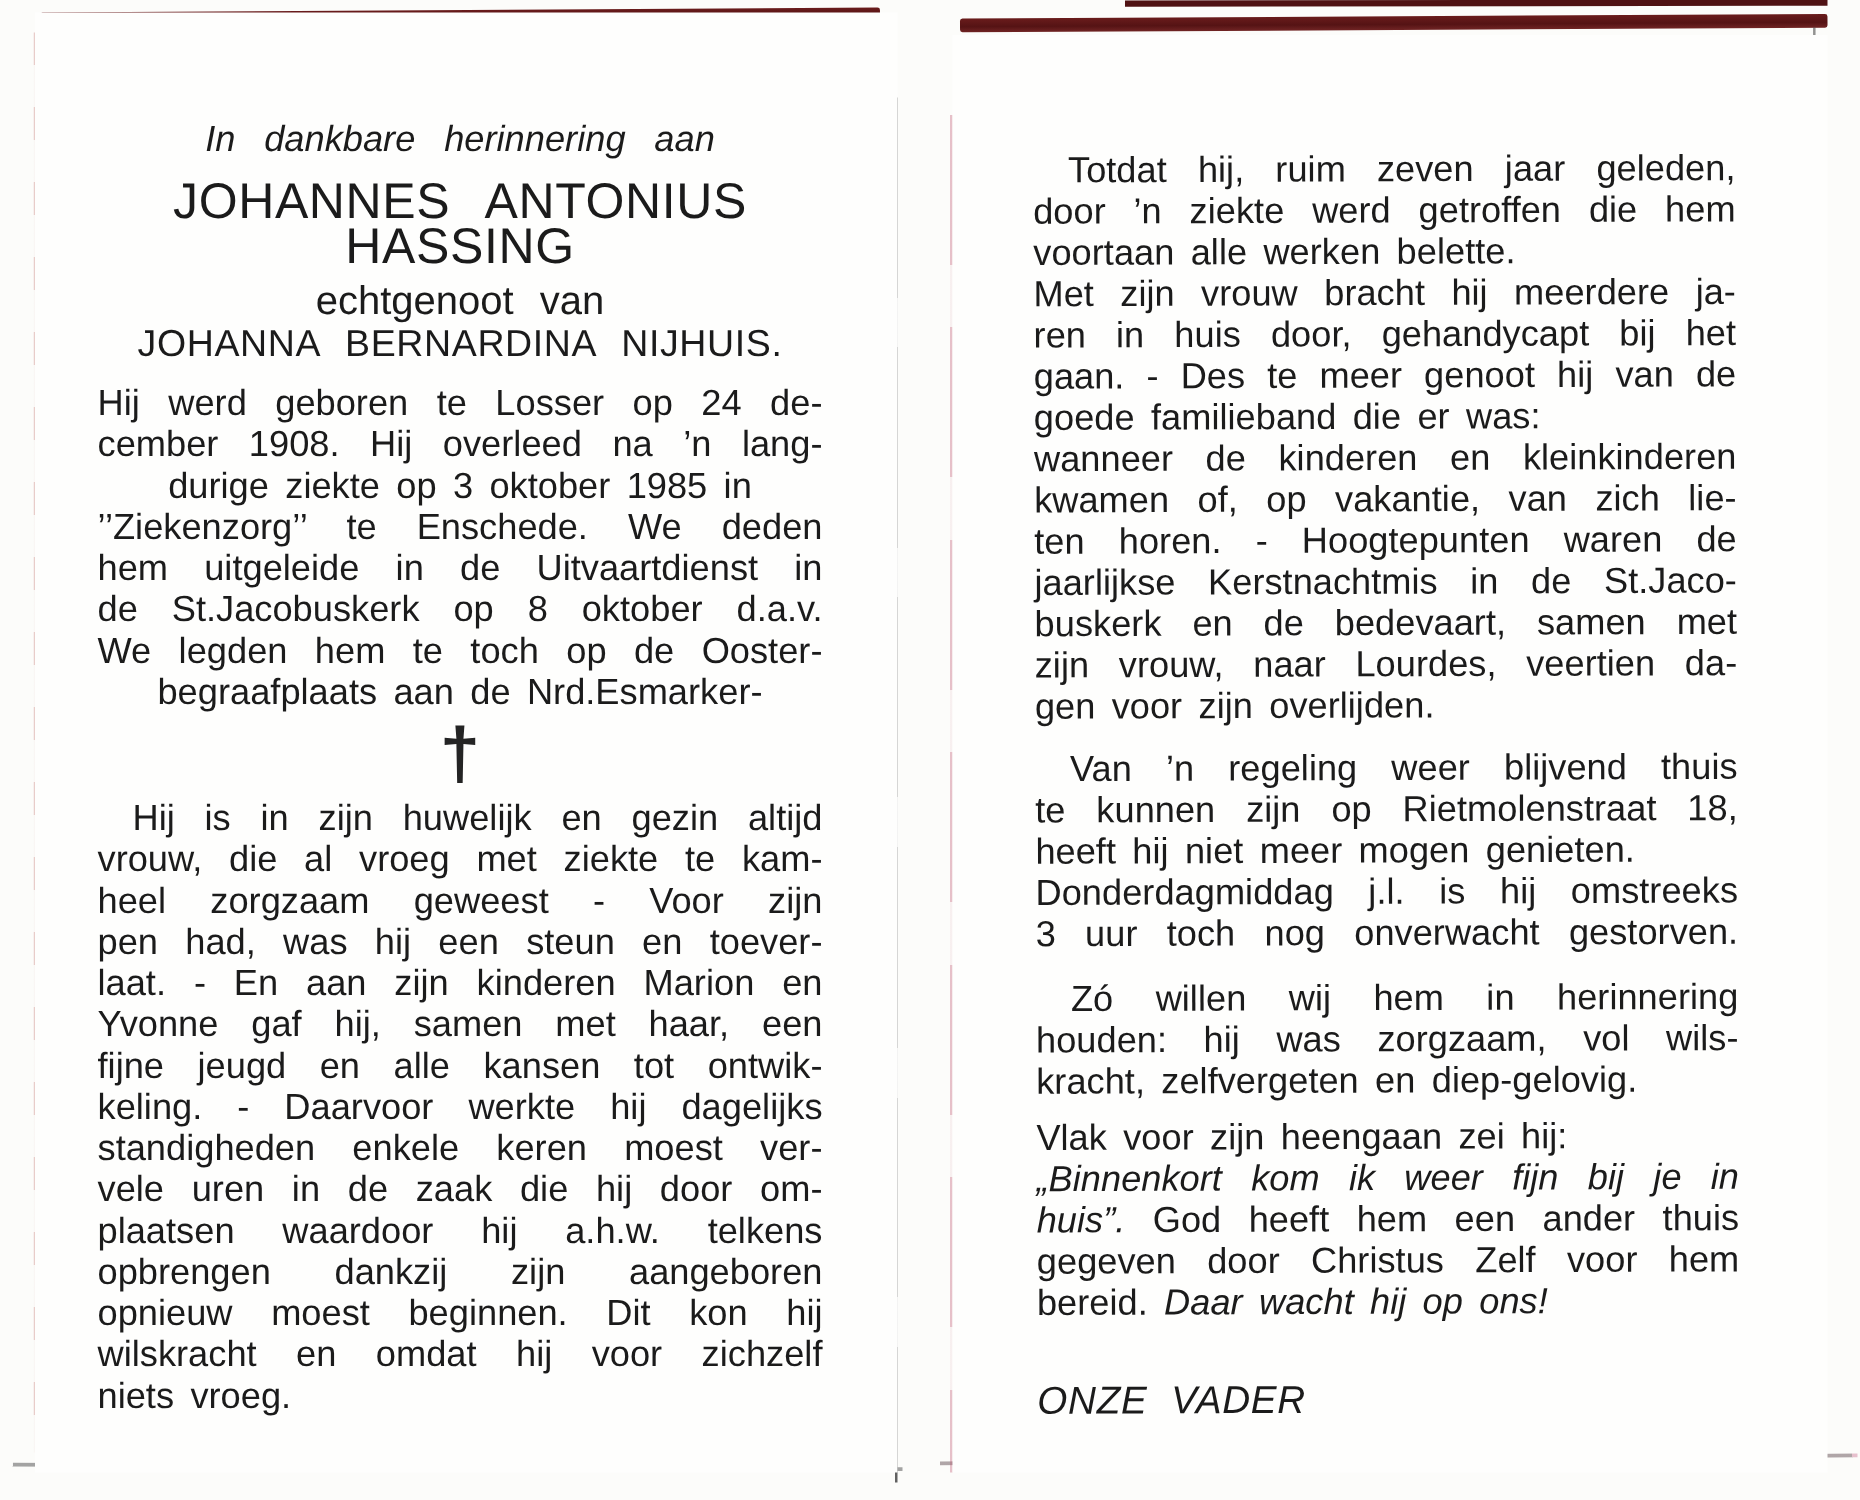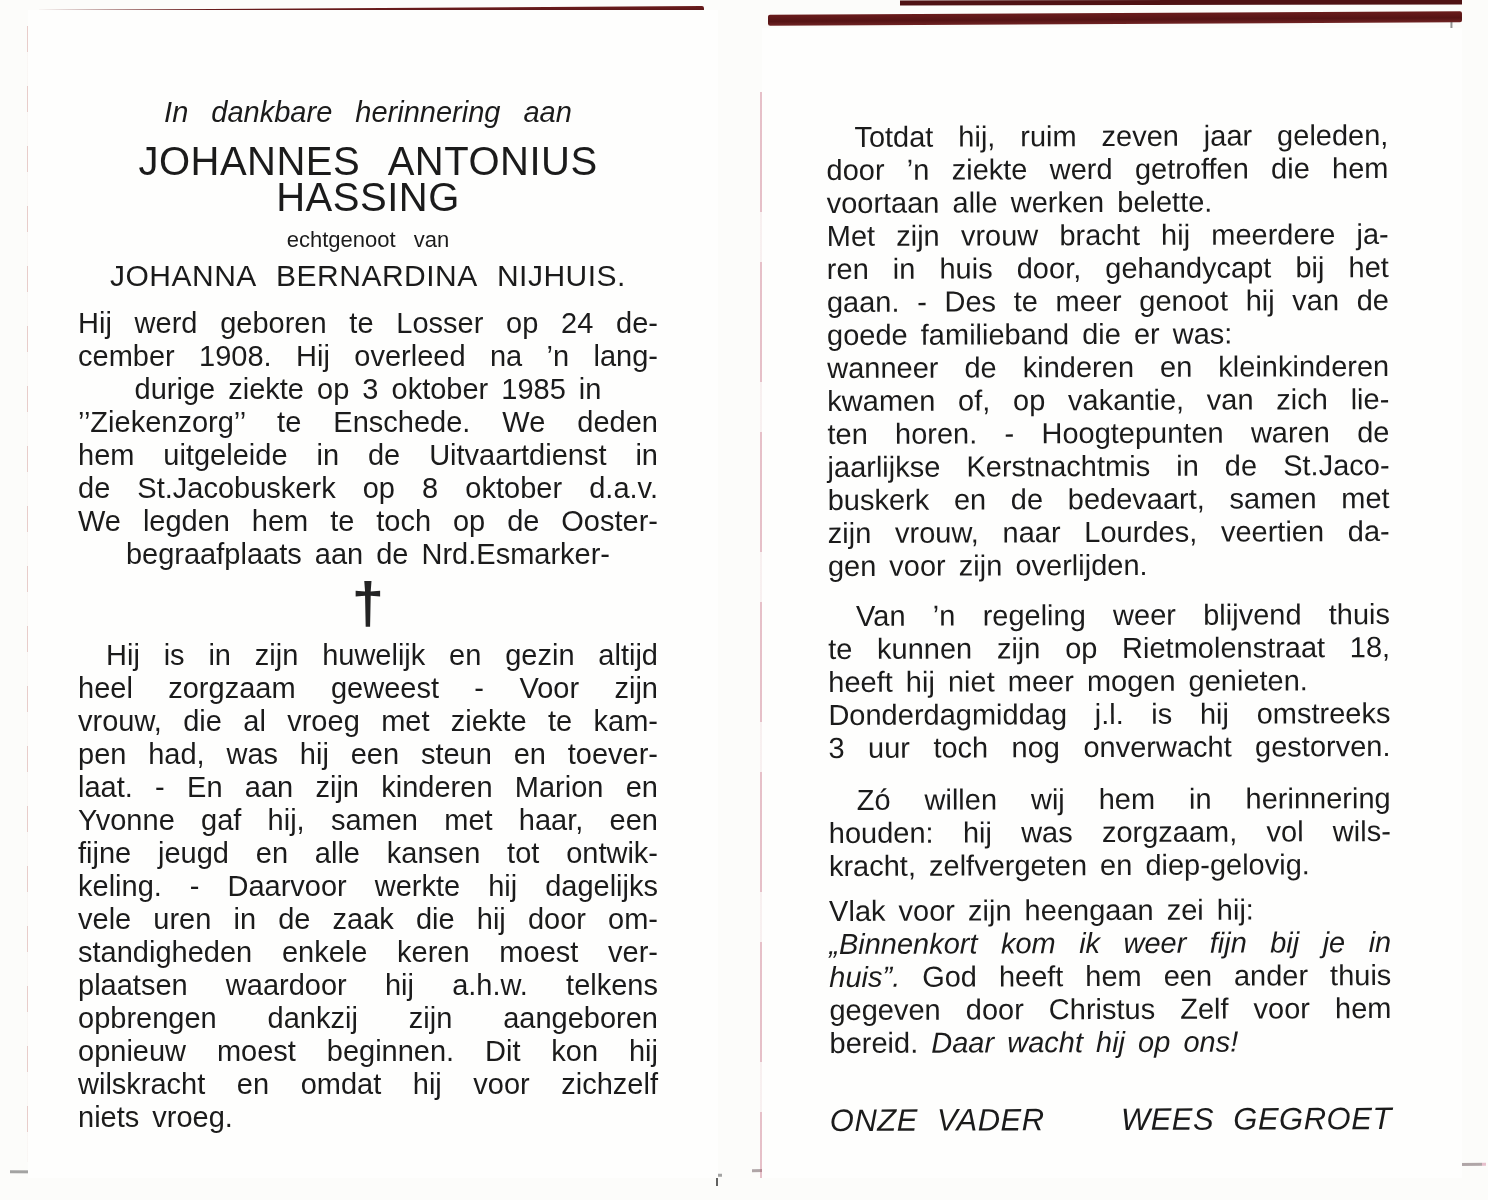--- a/index.html
+++ b/index.html
@@ -14,21 +14,21 @@
   .page.left{left:28px;top:10px;width:690px;height:1168px;}
   .page.right{left:762px;top:28px;width:700px;height:1150px;}
   .page-content{position:relative;height:100%;box-sizing:border-box;}
   .page.left .page-content{padding:85px 60px 0 50px;}
   .page.right .page-content{padding:92px 72px 0 66px;transform:rotate(-0.2deg);}
 
   
   .hline{ text-align:center; }
   .h-memory{font-style:italic;font-size:29px;line-height:34px;word-spacing:15px;}
   .h-name{font-size:40px;line-height:36px;word-spacing:18px;margin-top:14px;letter-spacing:0.5px;}
-  .h-rel{font-size:22px;line-height:34px;word-spacing:12px;margin-top:8px;}
+  .h-rel{font-size:32px;line-height:34px;word-spacing:12px;margin-top:8px;}
   .h-spouse{font-size:30px;line-height:36px;word-spacing:12px;margin-top:1px;letter-spacing:0.5px;}
 
   
   .para{font-size:29px;word-spacing:5px;}
   .line{line-height:33px;min-height:33px;}
   .line.j{text-align:justify;text-align-last:justify;}
   .line.l{text-align:left;}
   .line.c{text-align:center;}
   .line.ind{padding-left:28px;}
   .it{font-style:italic;}
@@ -107,29 +107,29 @@
           <div class="line j">hem uitgeleide in de Uitvaartdienst in</div>
           <div class="line j">de St.Jacobuskerk op 8 oktober d.a.v.</div>
           <div class="line j">We legden hem te toch op de Ooster-</div>
           <div class="line c">begraafplaats aan de Nrd.Esmarker-</div>
         </div>
 
       <div class="cross">†</div>
 
       <div class="para p2-left">
           <div class="line j ind">Hij is in zijn huwelijk en gezin altijd</div>
+          <div class="line j">vrouw, die al vroeg met ziekte te kam-</div>
           <div class="line j">heel zorgzaam geweest - Voor zijn</div>
-          <div class="line j">vrouw, die al vroeg met ziekte te kam-</div>
           <div class="line j">pen had, was hij een steun en toever-</div>
           <div class="line j">laat. - En aan zijn kinderen Marion en</div>
           <div class="line j">Yvonne gaf hij, samen met haar, een</div>
           <div class="line j">fijne jeugd en alle kansen tot ontwik-</div>
           <div class="line j">keling. - Daarvoor werkte hij dagelijks</div>
+          <div class="line j">standigheden enkele keren moest ver-</div>
           <div class="line j">vele uren in de zaak die hij door om-</div>
-          <div class="line j">standigheden enkele keren moest ver-</div>
           <div class="line j">plaatsen waardoor hij a.h.w. telkens</div>
           <div class="line j">opbrengen dankzij zijn aangeboren</div>
           <div class="line j">opnieuw moest beginnen. Dit kon hij</div>
           <div class="line j">wilskracht en omdat hij voor zichzelf</div>
           <div class="line l">niets vroeg.</div>
         </div>
     </div>
   </div>
 
   <div class="page right">
@@ -165,18 +165,17 @@
       <div class="para p4-right">
           <div class="line l">Vlak voor zijn heengaan zei hij:</div>
           <div class="line j it">„Binnenkort kom ik weer fijn bij je in</div>
           <div class="line j"><span class="it">huis”.</span><span> God heeft hem een ander thuis</span></div>
           <div class="line j">gegeven door Christus Zelf voor hem</div>
           <div class="line l"><span>bereid. </span><span class="it">Daar wacht hij op ons!</span></div>
         </div>
 
       <div class="prayer-row">
         <span>ONZE VADER</span>
-        <span>WEES GEGROET</span>
       </div>
     </div>
   </div>
 
 </div>
 
 </body></html>

